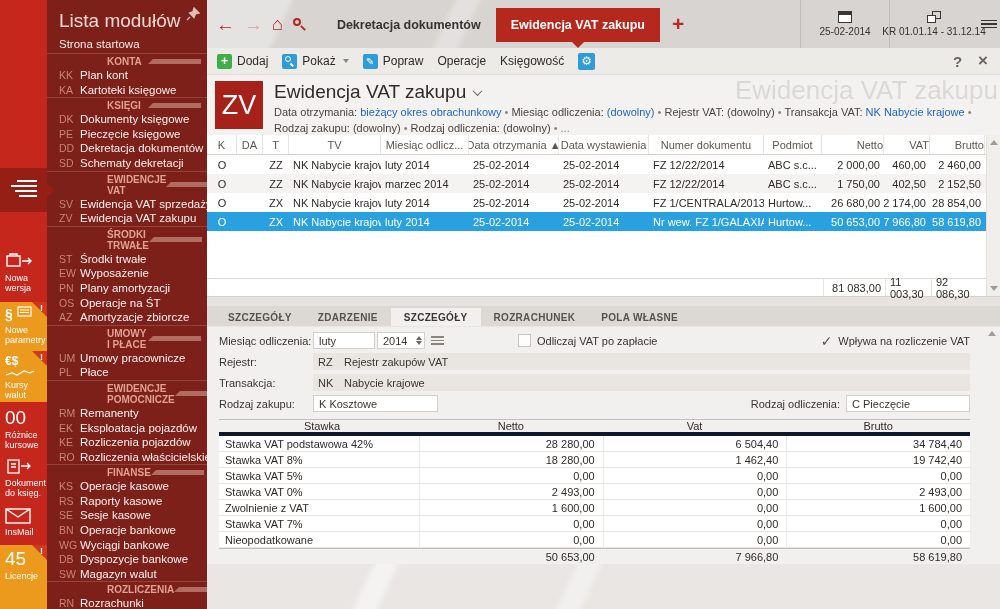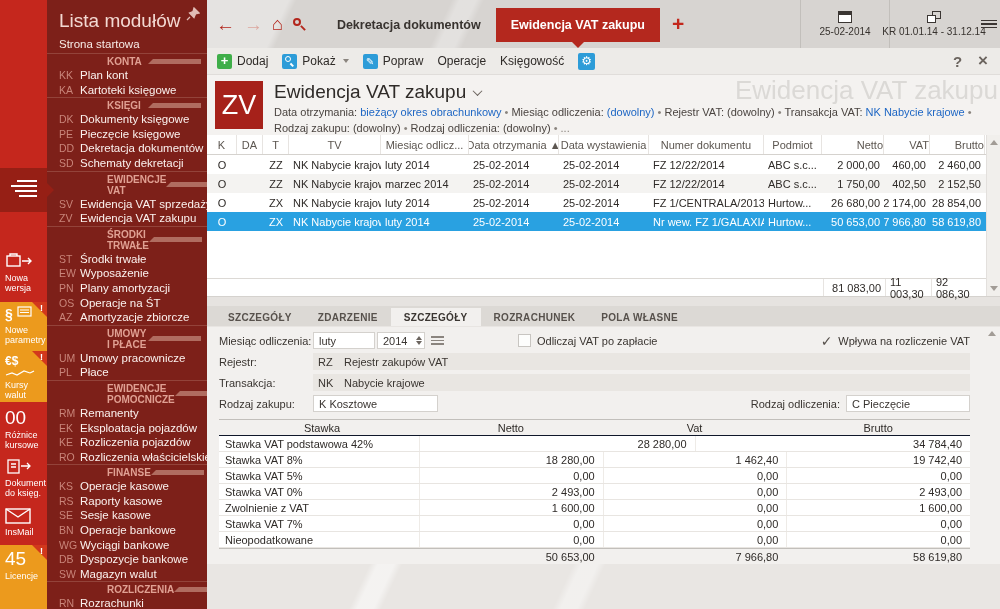--- a/index.html
+++ b/index.html
@@ -153,21 +153,21 @@
   .check-right { margin-left:auto; display:flex; align-items:center; gap:6px; cursor:pointer; }
   .tick { color:#57514c; font-size:14px; font-weight:bold; line-height:1; }
   .bar { background:#e9e6e2; height:17px; display:flex; align-items:center; padding:0 5px; flex:1; }
   .code2 { width:26px; flex:none; }
   .right-field { margin-left:auto; display:flex; align-items:center; }
   .right-field .dlabel { width:auto; margin-right:6px; }
   .dedu-box { width:124px; }
   .purch-box { width:125px; }
 
   .vtable { margin-top:7px; width:100%; border-top:1px solid #c2bfbb; }
-  .vt-head { display:flex; height:16px; border-bottom:1px solid #0f172a; }
+  .vt-head { display:flex; height:16px; border-bottom:4px solid #0f172a; }
   .vt-head .vtc { justify-content:center; color:#2f2b28; }
   .vtc { font-size:11px; display:flex; align-items:center; overflow:hidden; white-space:nowrap; }
   .vt-head .vtc:nth-child(1), .vtr .vtc:nth-child(1) { width:200px; padding-left:6px; justify-content:flex-start; }
   .vt-head .vtc:nth-child(1) { justify-content:center; }
   .vtr .vtc:nth-child(n+2), .vt-total .vtc { flex:1; justify-content:flex-end; padding-right:8px; }
   .vt-head .vtc:nth-child(n+2) { flex:1; }
   .vtr { display:flex; height:16px; background:#fff; border-bottom:1px solid #e8e5e1; }
   .vtr .vtc:nth-child(n+2) { border-left:1px solid #eeebe7; }
   .vt-total { display:flex; height:16px; padding-left:200px; border-top:1px solid #c2bfbb; }
 
@@ -712,20 +712,21 @@
           <div class="vtc">Netto</div>
           <div class="vtc">Vat</div>
           <div class="vtc">Brutto</div>
         </div>
       <div>
 
       <div class="vtr">
 
         <div class="vtc">Stawka VAT podstawowa 42%</div>
             <div class="vtc">28 280,00</div>
+            <div class="vtc">6 504,40</div>
             <div class="vtc">34 784,40</div>
           </div>
           <div class="vtr">
 
         <div class="vtc">Stawka VAT 8%</div>
             <div class="vtc">18 280,00</div>
             <div class="vtc">1 462,40</div>
             <div class="vtc">19 742,40</div>
           </div>
           <div class="vtr">

